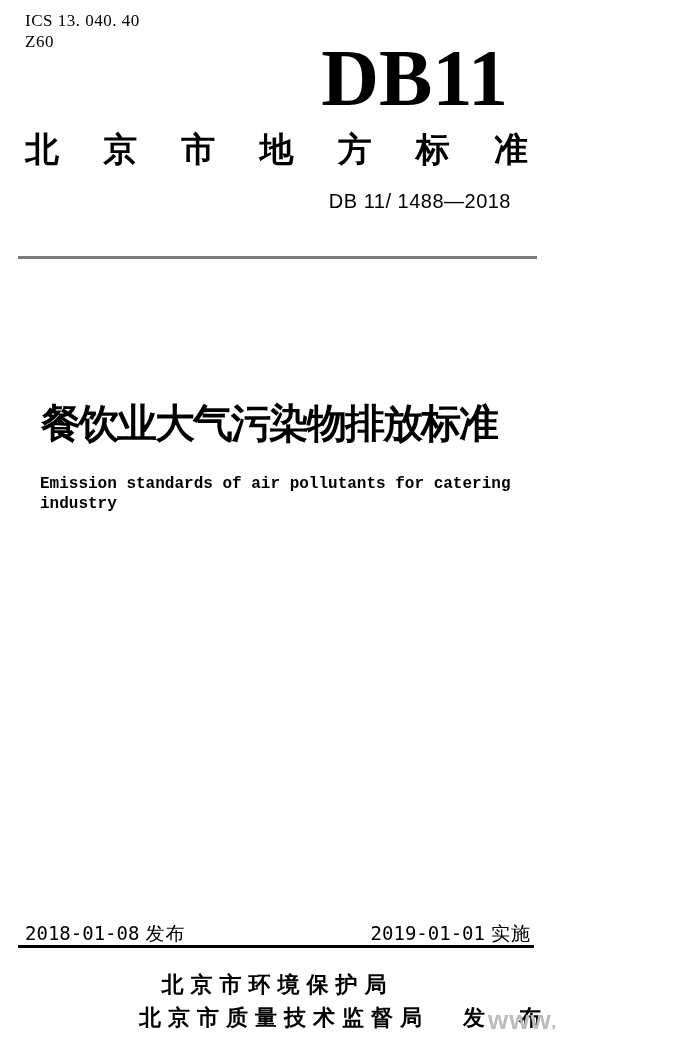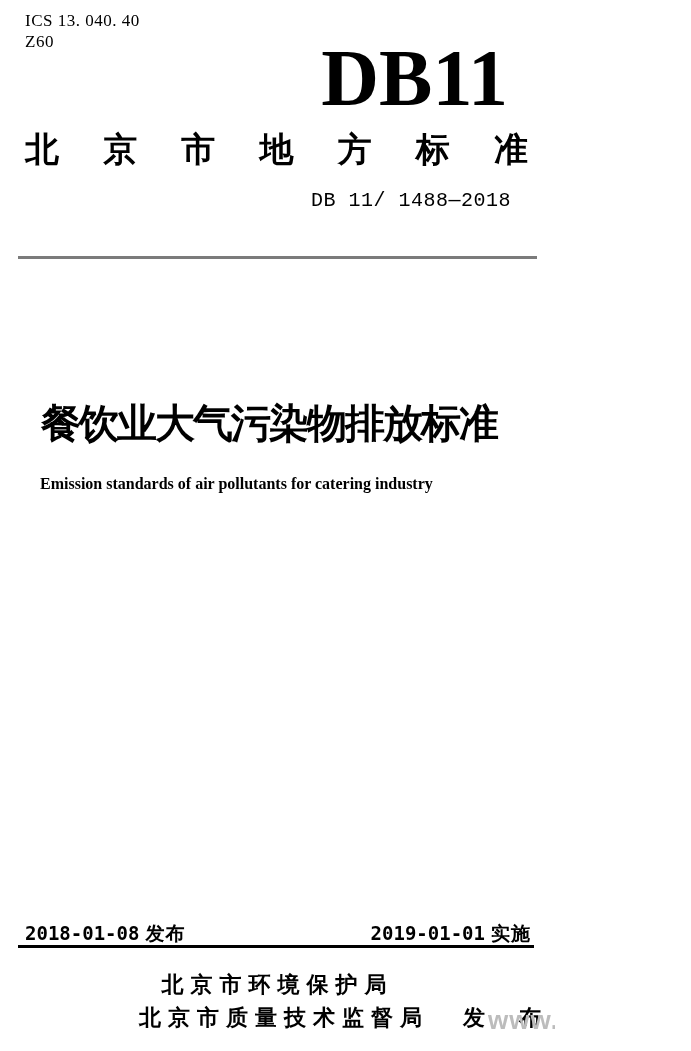--- a/index.html
+++ b/index.html
@@ -40,21 +40,21 @@
     display: flex;
     justify-content: space-between;
     font-size: 34px;
     line-height: 34px;
     font-weight: 600;
   }
   .doc-number {
     position: absolute;
     right: 44px;
     top: 189px;
-    font-family: Liberation Mono, monospace;
+    font-family: Liberation Sans, sans-serif;
     font-size: 20px;
     line-height: 24px;
     letter-spacing: 0.5px;
   }
   .rule {
     position: absolute;
     left: 18px;
     height: 3px;
   }
   .rule-top {
@@ -75,36 +75,36 @@
     text-align: center;
     font-size: 40px;
     line-height: 46px;
     font-weight: 700;
     letter-spacing: -2px;
   }
   .title-en {
     position: absolute;
     left: 40px;
     top: 474px;
-    font-family: Liberation Serif, serif;
+    font-family: Liberation Mono, monospace;
     font-size: 16px;
     line-height: 20px;
     font-weight: 600;
   }
   .dates {
     position: absolute;
     left: 25px;
     right: 24px;
     top: 921px;
     display: flex;
     justify-content: space-between;
     font-family: "DejaVu Sans Mono", monospace;
     font-size: 19px;
     line-height: 24px;
-    font-weight: 700;
+    font-weight: 400;
   }
   .dates .date-label { margin-left: 6px; letter-spacing: 1px; }
   .publishers {
     position: absolute;
     left: 0;
     right: 0;
     top: 968px;
     text-align: center;
     font-size: 22px;
     line-height: 33px;

